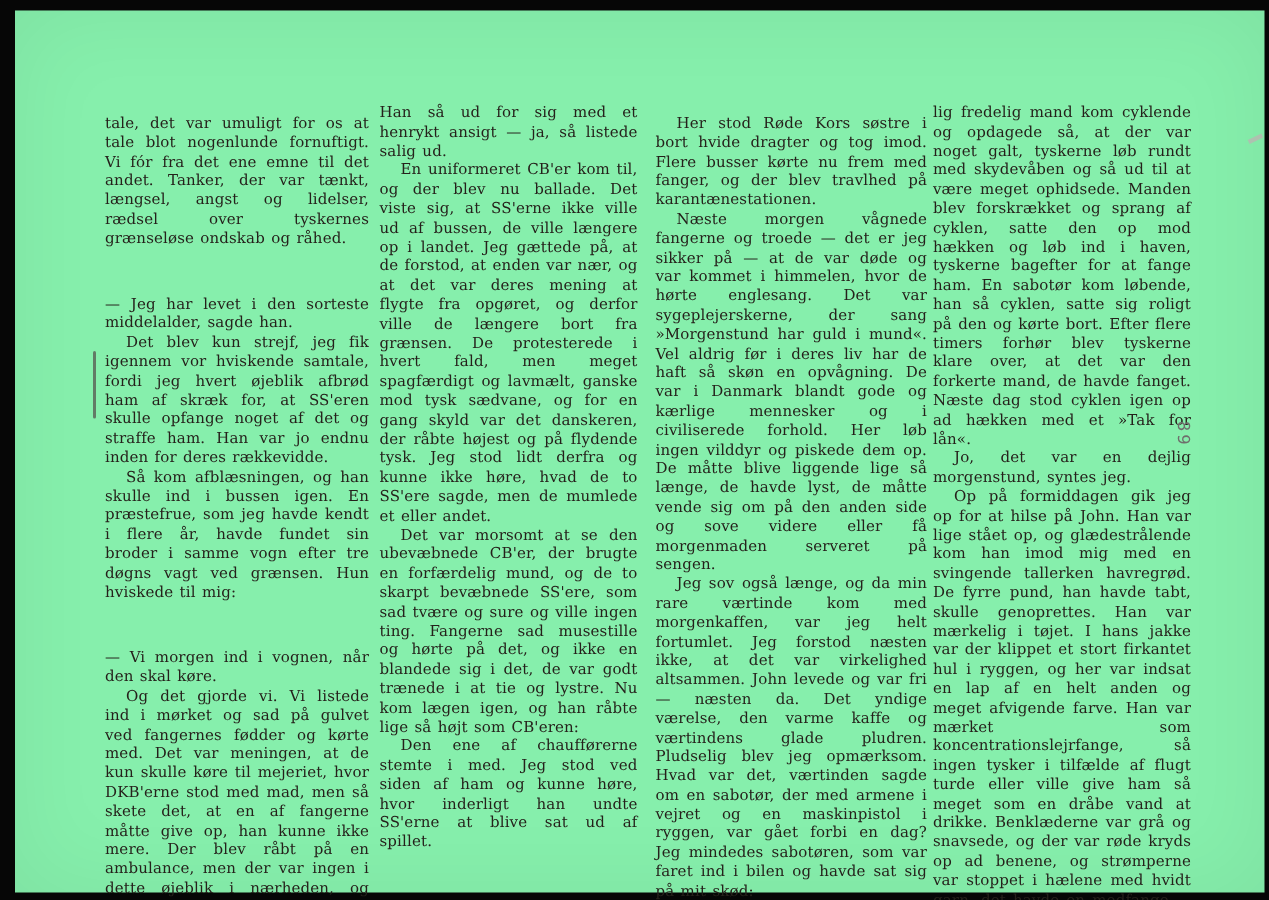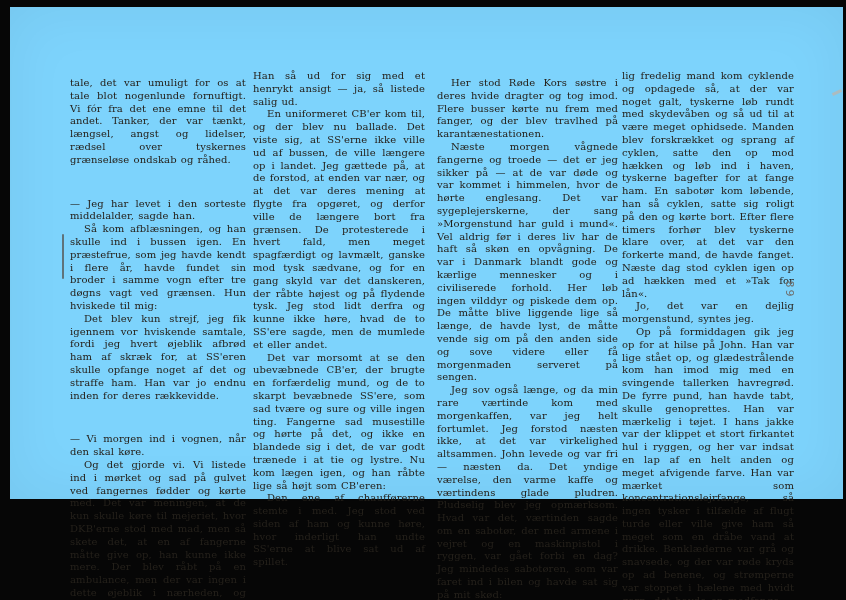--- a/index.html
+++ b/index.html
@@ -1,17 +1,17 @@
 <!DOCTYPE html>
 <html><head>
 <meta charset="utf-8">
 <style>
   html,body{margin:0;padding:0;background:#000;}
   .scan-frame{position:relative;width:846px;height:600px;background:#060606;overflow:hidden;}
-  .paper{position:absolute;left:10px;top:7px;width:833px;height:492px;background:#7dd3fc;
+  .paper{position:absolute;left:10px;top:7px;width:833px;height:588px;background:#86efac;
          box-shadow:inset 0 0 60px rgba(0,0,0,0.06);}
   .col{position:absolute;font-family:"DejaVu Serif","Liberation Serif",serif;
        font-size:10px;line-height:12.8px;color:#25211b;text-align:justify;
        word-spacing:0.09em;letter-spacing:0.01em;}
   .col p{margin:0;padding:0;}
   .col p.ind{text-indent:14px;}
   .col p.dlg{text-indent:0;margin-top:31px;}
   .col p.cont{text-indent:0;}
   .col-1{left:60px;top:70px;width:176px;}
   .col-2{left:243px;top:63px;width:172px;}
@@ -27,37 +27,37 @@
 </style>
 </head>
 <body>
 
 <div class="scan-frame">
   <div class="paper">
 
     <div class="col col-1">
       <p class="cont">tale, det var umuligt for os at tale blot nogenlunde fornuftigt. Vi fór fra det ene emne til det andet. Tanker, der var tænkt, længsel, angst og lidelser, rædsel over tyskernes grænseløse ondskab og råhed.</p>
       <p class="dlg">— Jeg har levet i den sorteste middelalder, sagde han.</p>
+      <p class="ind">Det blev kun strejf, jeg fik igennem vor hviskende samtale, fordi jeg hvert øjeblik afbrød ham af skræk for, at SS'eren skulle opfange noget af det og straffe ham. Han var jo endnu inden for deres rækkevidde.</p>
       <p class="ind">Så kom afblæsningen, og han skulle ind i bussen igen. En præstefrue, som jeg havde kendt i flere år, havde fundet sin broder i samme vogn efter tre døgns vagt ved grænsen. Hun hviskede til mig:</p>
-      <p class="ind">Det blev kun strejf, jeg fik igennem vor hviskende samtale, fordi jeg hvert øjeblik afbrød ham af skræk for, at SS'eren skulle opfange noget af det og straffe ham. Han var jo endnu inden for deres rækkevidde.</p>
       <p class="dlg">— Vi morgen ind i vognen, når den skal køre.</p>
       <p class="ind">Og det gjorde vi. Vi listede ind i mørket og sad på gulvet ved fangernes fødder og kørte med. Det var meningen, at de kun skulle køre til mejeriet, hvor DKB'erne stod med mad, men så skete det, at en af fangerne måtte give op, han kunne ikke mere. Der blev råbt på en ambulance, men der var ingen i dette øjeblik i nærheden, og derfor kørte bussen med os alle op til karantænestationen så hurtigt som muligt. Klokken var nu tre om natten, vi skyndte os ud af bilen, men fangerne blev siddende. En læge kom til.</p>
 
     </div>
 
     <div class="col col-2">
       <p class="cont">Han så ud for sig med et henrykt ansigt — ja, så listede salig ud.</p>
       <p class="ind">En uniformeret CB'er kom til, og der blev nu ballade. Det viste sig, at SS'erne ikke ville ud af bussen, de ville længere op i landet. Jeg gættede på, at de forstod, at enden var nær, og at det var deres mening at flygte fra opgøret, og derfor ville de længere bort fra grænsen. De protesterede i hvert fald, men meget spagfærdigt og lavmælt, ganske mod tysk sædvane, og for en gang skyld var det danskeren, der råbte højest og på flydende tysk. Jeg stod lidt derfra og kunne ikke høre, hvad de to SS'ere sagde, men de mumlede et eller andet.</p>
       <p class="ind">Det var morsomt at se den ubevæbnede CB'er, der brugte en forfærdelig mund, og de to skarpt bevæbnede SS'ere, som sad tvære og sure og ville ingen ting. Fangerne sad musestille og hørte på det, og ikke en blandede sig i det, de var godt trænede i at tie og lystre. Nu kom lægen igen, og han råbte lige så højt som CB'eren:</p>
       <p class="ind">Den ene af chaufførerne stemte i med. Jeg stod ved siden af ham og kunne høre, hvor inderligt han undte SS'erne at blive sat ud af spillet.</p>
 
     </div>
 
     <div class="col col-3">
-      <p class="ind">Her stod Røde Kors søstre i deres hvide dragter og tog imod. Flere busser kørte nu frem med fanger, og der blev travlhed på karantænestationen.</p>
+      <p class="ind">Her stod Røde Kors søstre i bort hvide dragter og tog imod. Flere busser kørte nu frem med fanger, og der blev travlhed på karantænestationen.</p>
       <p class="ind">Næste morgen vågnede fangerne og troede — det er jeg sikker på — at de var døde og var kommet i himmelen, hvor de hørte englesang. Det var sygeplejerskerne, der sang »Morgenstund har guld i mund«. Vel aldrig før i deres liv har de haft så skøn en opvågning. De var i Danmark blandt gode og kærlige mennesker og i civiliserede forhold. Her løb ingen vilddyr og piskede dem op. De måtte blive liggende lige så længe, de havde lyst, de måtte vende sig om på den anden side og sove videre eller få morgenmaden serveret på sengen.</p>
       <p class="ind">Jeg sov også længe, og da min rare værtinde kom med morgenkaffen, var jeg helt fortumlet. Jeg forstod næsten ikke, at det var virkelighed altsammen. John levede og var fri — næsten da. Det yndige værelse, den varme kaffe og værtindens glade pludren. Pludselig blev jeg opmærksom. Hvad var det, værtinden sagde om en sabotør, der med armene i vejret og en maskinpistol i ryggen, var gået forbi en dag? Jeg mindedes sabotøren, som var faret ind i bilen og havde sat sig på mit skød:</p>
 
     </div>
 
     <div class="col col-4">
       <p class="cont">lig fredelig mand kom cyklende og opdagede så, at der var noget galt, tyskerne løb rundt med skydevåben og så ud til at være meget ophidsede. Manden blev forskrækket og sprang af cyklen, satte den op mod hækken og løb ind i haven, tyskerne bagefter for at fange ham. En sabotør kom løbende, han så cyklen, satte sig roligt på den og kørte bort. Efter flere timers forhør blev tyskerne klare over, at det var den forkerte mand, de havde fanget. Næste dag stod cyklen igen op ad hækken med et »Tak for lån«.</p>
       <p class="ind">Jo, det var en dejlig morgenstund, syntes jeg.</p>
       <p class="ind">Op på formiddagen gik jeg op for at hilse på John. Han var lige stået op, og glædestrålende kom han imod mig med en svingende tallerken havregrød. De fyrre pund, han havde tabt, skulle genoprettes. Han var mærkelig i tøjet. I hans jakke var der klippet et stort firkantet hul i ryggen, og her var indsat en lap af en helt anden og meget afvigende farve. Han var mærket som koncentrationslejrfange, så ingen tysker i tilfælde af flugt turde eller ville give ham så meget som en dråbe vand at drikke. Benklæderne var grå og snavsede, og der var røde kryds op ad benene, og strømperne var stoppet i hælene med hvidt garn, det havde en medfange — en russer — gjort, fortalte han mig. Fangenummeret manglede heller ikke. Selv syntes han, at han var meget fin, så jeg kunne regne ud, at det stribede fangetøj, han havde brugt i lejren, havde været under al kritik.</p>
 

